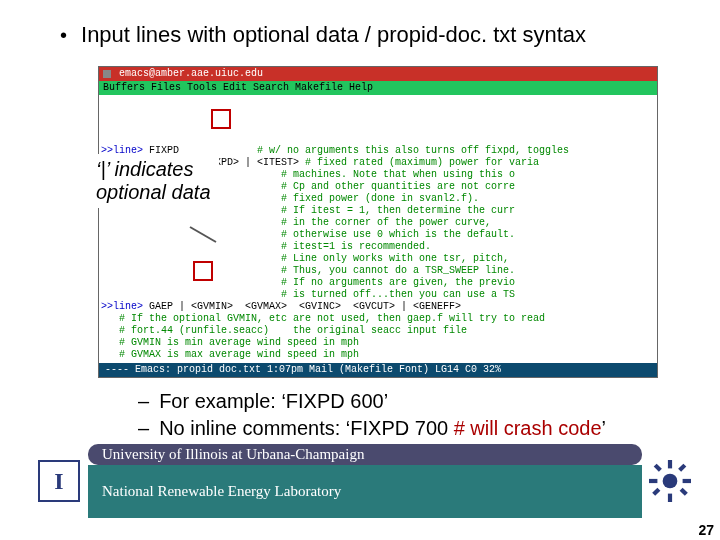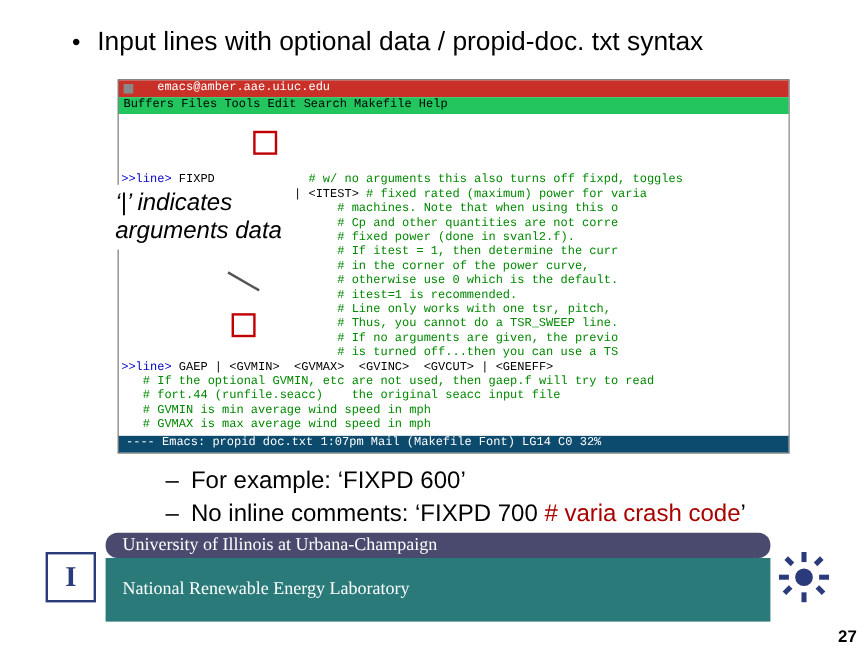--- a/index.html
+++ b/index.html
@@ -41,21 +41,21 @@
     line-height: 12px;
     background: #fff;
   }
   .term-titlebar {
     background: #c83028;
     color: #fff;
     padding: 1px 4px;
     font-size: 10px;
     display: flex;
     align-items: center;
-    gap: 20px;
+    gap: 8px;
   }
   .term-title-icon {
     width: 8px; height: 8px; background: #888; display:inline-block;
   }
   .term-menubar {
     background: #22c55e;
     color: #000;
     padding: 1px 4px;
     font-size: 10px;
   }
@@ -201,36 +201,36 @@
       <div class="term-menubar">Buffers  Files  Tools  Edit  Search  Makefile  Help</div>
       <div class="term-body" id="term-body">
         <div class="highlight-box hl1"></div>
         <div class="highlight-box hl2"></div>
       <span class="line"><span class="blue">&gt;&gt;line&gt; </span><span>FIXPD             </span><span class="green"># w/ no arguments this also turns off fixpd, toggles</span></span><span class="line"><span class="blue">&gt;&gt;line&gt; </span><span>FIXPD | &lt;FIXPD&gt; | &lt;ITEST&gt; </span><span class="green"># fixed rated (maximum) power for varia</span></span><span class="line"><span class="blue"></span><span>                              </span><span class="green"># machines. Note that when using this o</span></span><span class="line"><span class="blue"></span><span>                              </span><span class="green"># Cp and other quantities are not corre</span></span><span class="line"><span class="blue"></span><span>                              </span><span class="green"># fixed power (done in svanl2.f).</span></span><span class="line"><span class="blue"></span><span>                              </span><span class="green"># If itest = 1, then determine the curr</span></span><span class="line"><span class="blue"></span><span>                              </span><span class="green"># in the corner of the power curve,</span></span><span class="line"><span class="blue"></span><span>                              </span><span class="green"># otherwise use 0 which is the default.</span></span><span class="line"><span class="blue"></span><span>                              </span><span class="green"># itest=1 is recommended.</span></span><span class="line"><span class="blue"></span><span>                              </span><span class="green"># Line only works with one tsr, pitch,</span></span><span class="line"><span class="blue"></span><span>                              </span><span class="green"># Thus, you cannot do a TSR_SWEEP line.</span></span><span class="line"><span class="blue"></span><span>                              </span><span class="green"># If no arguments are given, the previo</span></span><span class="line"><span class="blue"></span><span>                              </span><span class="green"># is turned off...then you can use a TS</span></span><span class="line"><span class="blue">&gt;&gt;line&gt; </span><span>GAEP | &lt;GVMIN&gt;  &lt;GVMAX&gt;  &lt;GVINC&gt;  &lt;GVCUT&gt; | &lt;GENEFF&gt;</span><span class="green"></span></span><span class="line"><span class="blue"></span><span>   </span><span class="green"># If the optional GVMIN, etc are not used, then gaep.f will try to read</span></span><span class="line"><span class="blue"></span><span>   </span><span class="green"># fort.44 (runfile.seacc)    the original seacc input file</span></span><span class="line"><span class="blue"></span><span>   </span><span class="green"># GVMIN is min average wind speed in mph</span></span><span class="line"><span class="blue"></span><span>   </span><span class="green"># GVMAX is max average wind speed in mph</span></span></div>
       <div class="term-statusbar">----  Emacs: propid doc.txt     1:07pm Mail   (Makefile Font)   LG14  C0  32%</div>
     </div>
 
     <div class="annotation">
       <div>‘|’ indicates</div>
-      <div>arguments data</div>
+      <div>optional data</div>
     </div>
     <div class="ann-line"></div>
   </div>
 
   <div class="sub-bullets">
     <div class="sub-row">
       <span class="sub-dash">–</span>
       <span class="sub-text">
         <span>For example: </span><span>‘FIXPD  600’</span>
       </span>
     </div>
     <div class="sub-row">
       <span class="sub-dash">–</span>
       <span class="sub-text">
-        <span>No inline comments: ‘FIXPD  700 </span><span class="crash"># varia crash code</span><span>’</span>
+        <span>No inline comments: ‘FIXPD  700 </span><span class="crash"># will crash code</span><span>’</span>
       </span>
     </div>
   </div>
 
 </div>
 
 <div class="footer">
   <div class="footer-logo-left">I</div>
   <div class="footer-bars">
     <div class="bar-top">University of Illinois at Urbana-Champaign</div>

